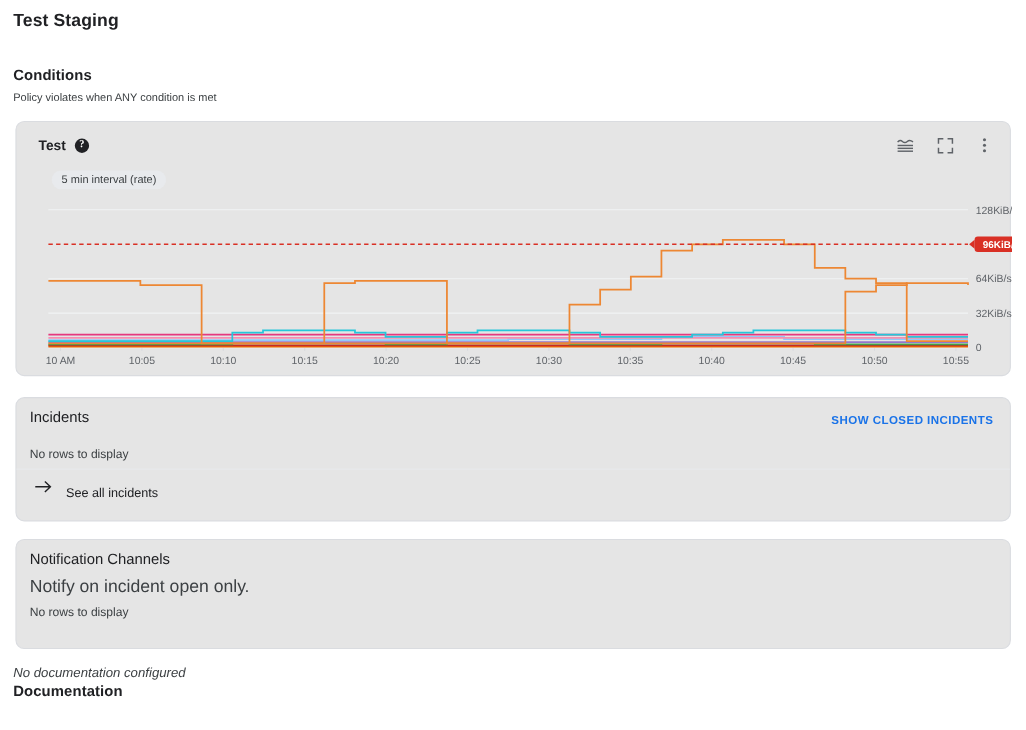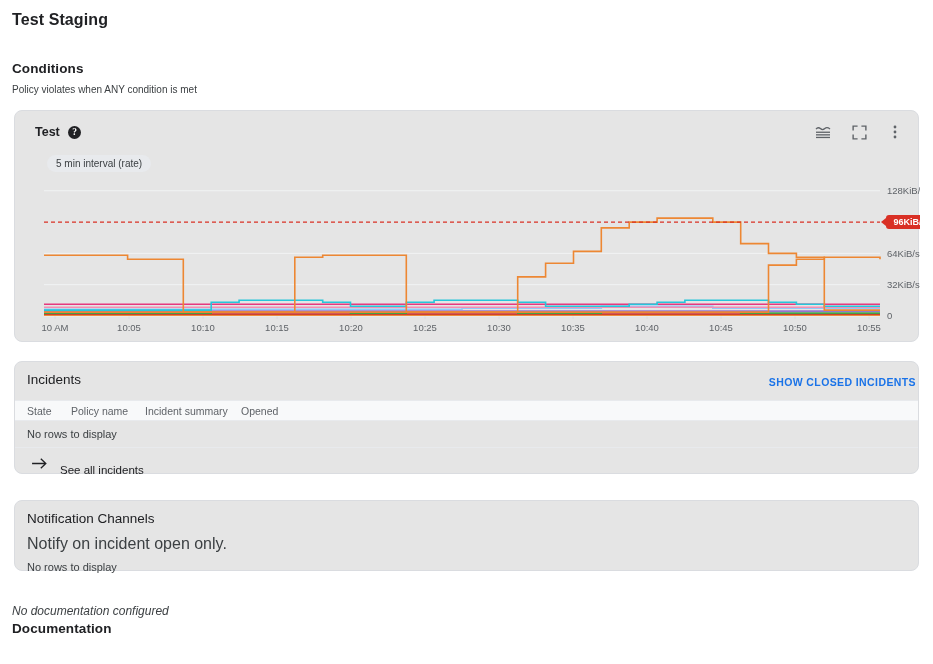--- a/index.html
+++ b/index.html
@@ -107,38 +107,38 @@
 
   .plot-wrap {
     position: absolute;
     left: 0; top: 62px;
     width: 905px; height: 168px;
   }
   .plot-svg { display: block; }
 
   
   #incidents-card { left: 14px; top: 361px; width: 905px; height: 113px; }
-  #channels-card  { left: 14px; top: 500px; width: 905px; height: 71px; }
+  #channels-card  { left: 14px; top: 490px; width: 905px; height: 100px; }
 
   .card-head {
     position: relative;
     height: 32px;
   }
   #incidents-card .card-head { height: 38px; }
   .card-head .title {
     position: absolute;
     left: 12px; top: 10px;
     font-size: 13.5px;
     font-weight: normal;
     color: #202124;
   }
   #channels-card .title { top: 10px; font-size: 13.5px; }
   .link-action {
     position: absolute;
-    right: 2px; top: 14px;
+    right: 15px; top: 14px;
     font-size: 10.5px;
     font-weight: bold;
     color: #1a73e8;
     letter-spacing: .4px;
     cursor: pointer;
     text-transform: uppercase;
   }
   .channels-sub {
     position: absolute;
     left: 12px; top: 34px;
@@ -285,26 +285,20 @@
         </g>
       </svg>
   </div>
 </div>
 
 <div class="card" id="incidents-card">
   <div class="card-head">
     <div class="title">Incidents</div>
     <div class="link-action">SHOW CLOSED INCIDENTS</div>
   </div>
-  <div class="tbl-head">
-    <span style="width:44px">State</span>
-    <span style="width:74px">Policy name</span>
-    <span style="width:96px">Incident summary</span>
-    <span>Opened</span>
-  </div>
   <div class="tbl-empty">No rows to display</div>
   <div class="tbl-footer">
     <span class="arrow-icon">
       <svg width="17" height="13" viewBox="0 0 18 14" aria-hidden="true">
         <path d="M1 7h14M10.4 1.8 15.8 7l-5.4 5.2" fill="none" stroke="#202124" stroke-width="1.4"></path>
       </svg>
     </span>
     <span class="label">See all incidents</span>
   </div>
 </div>

